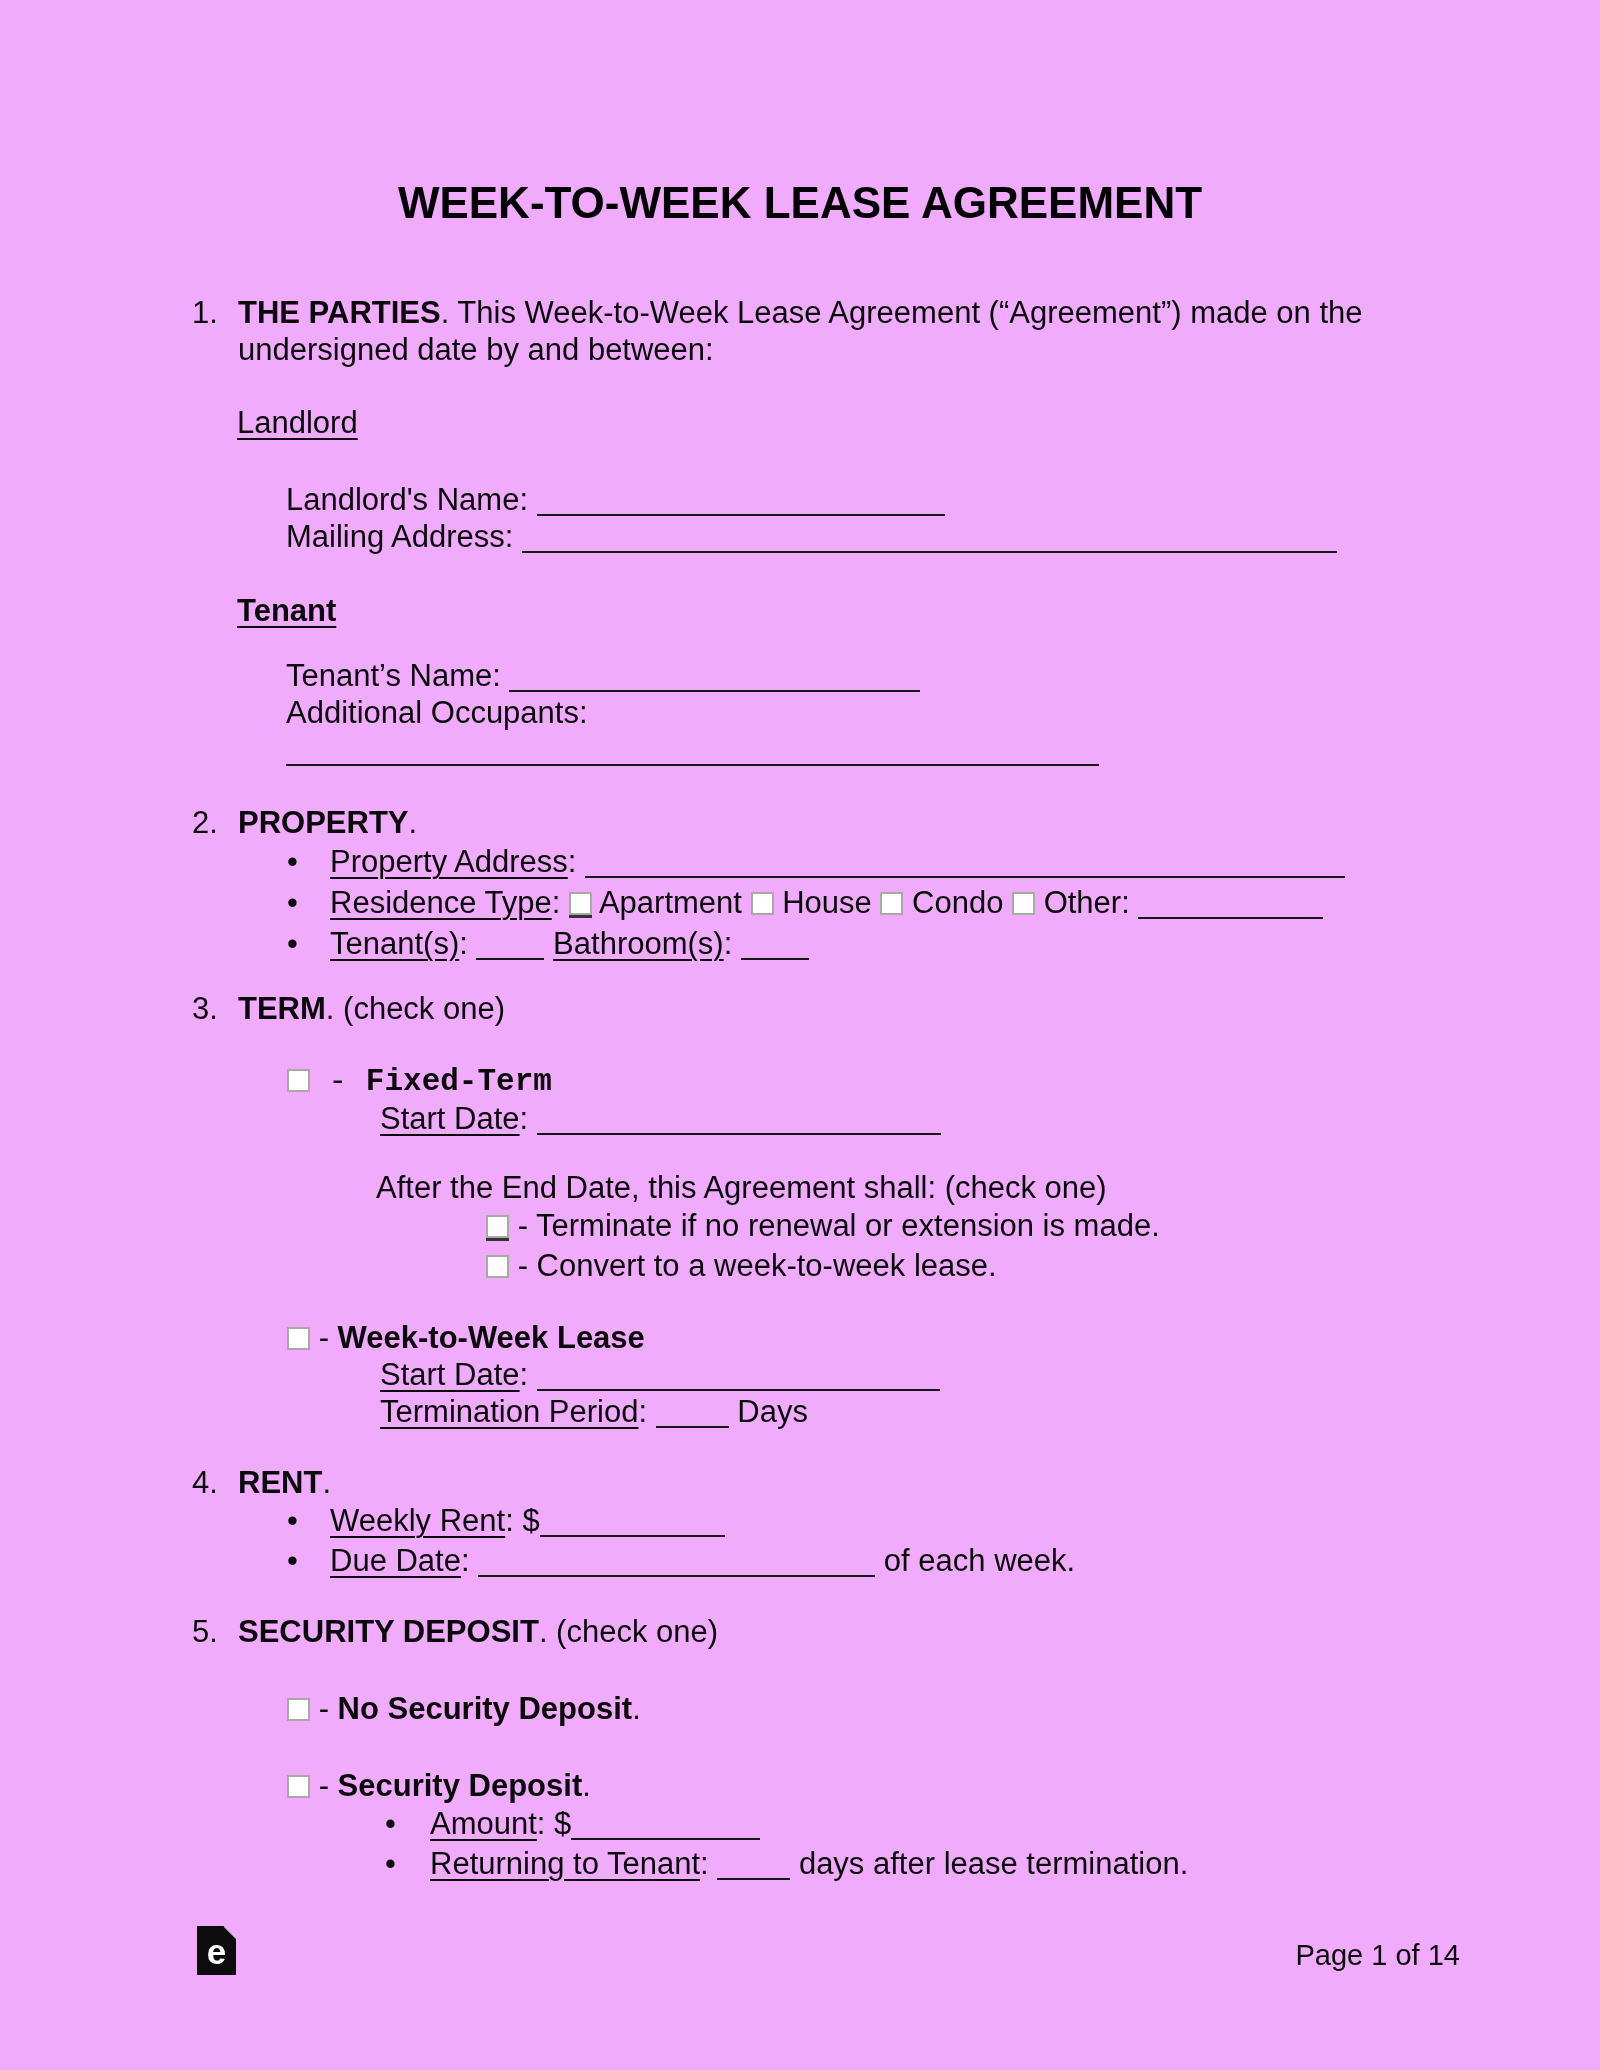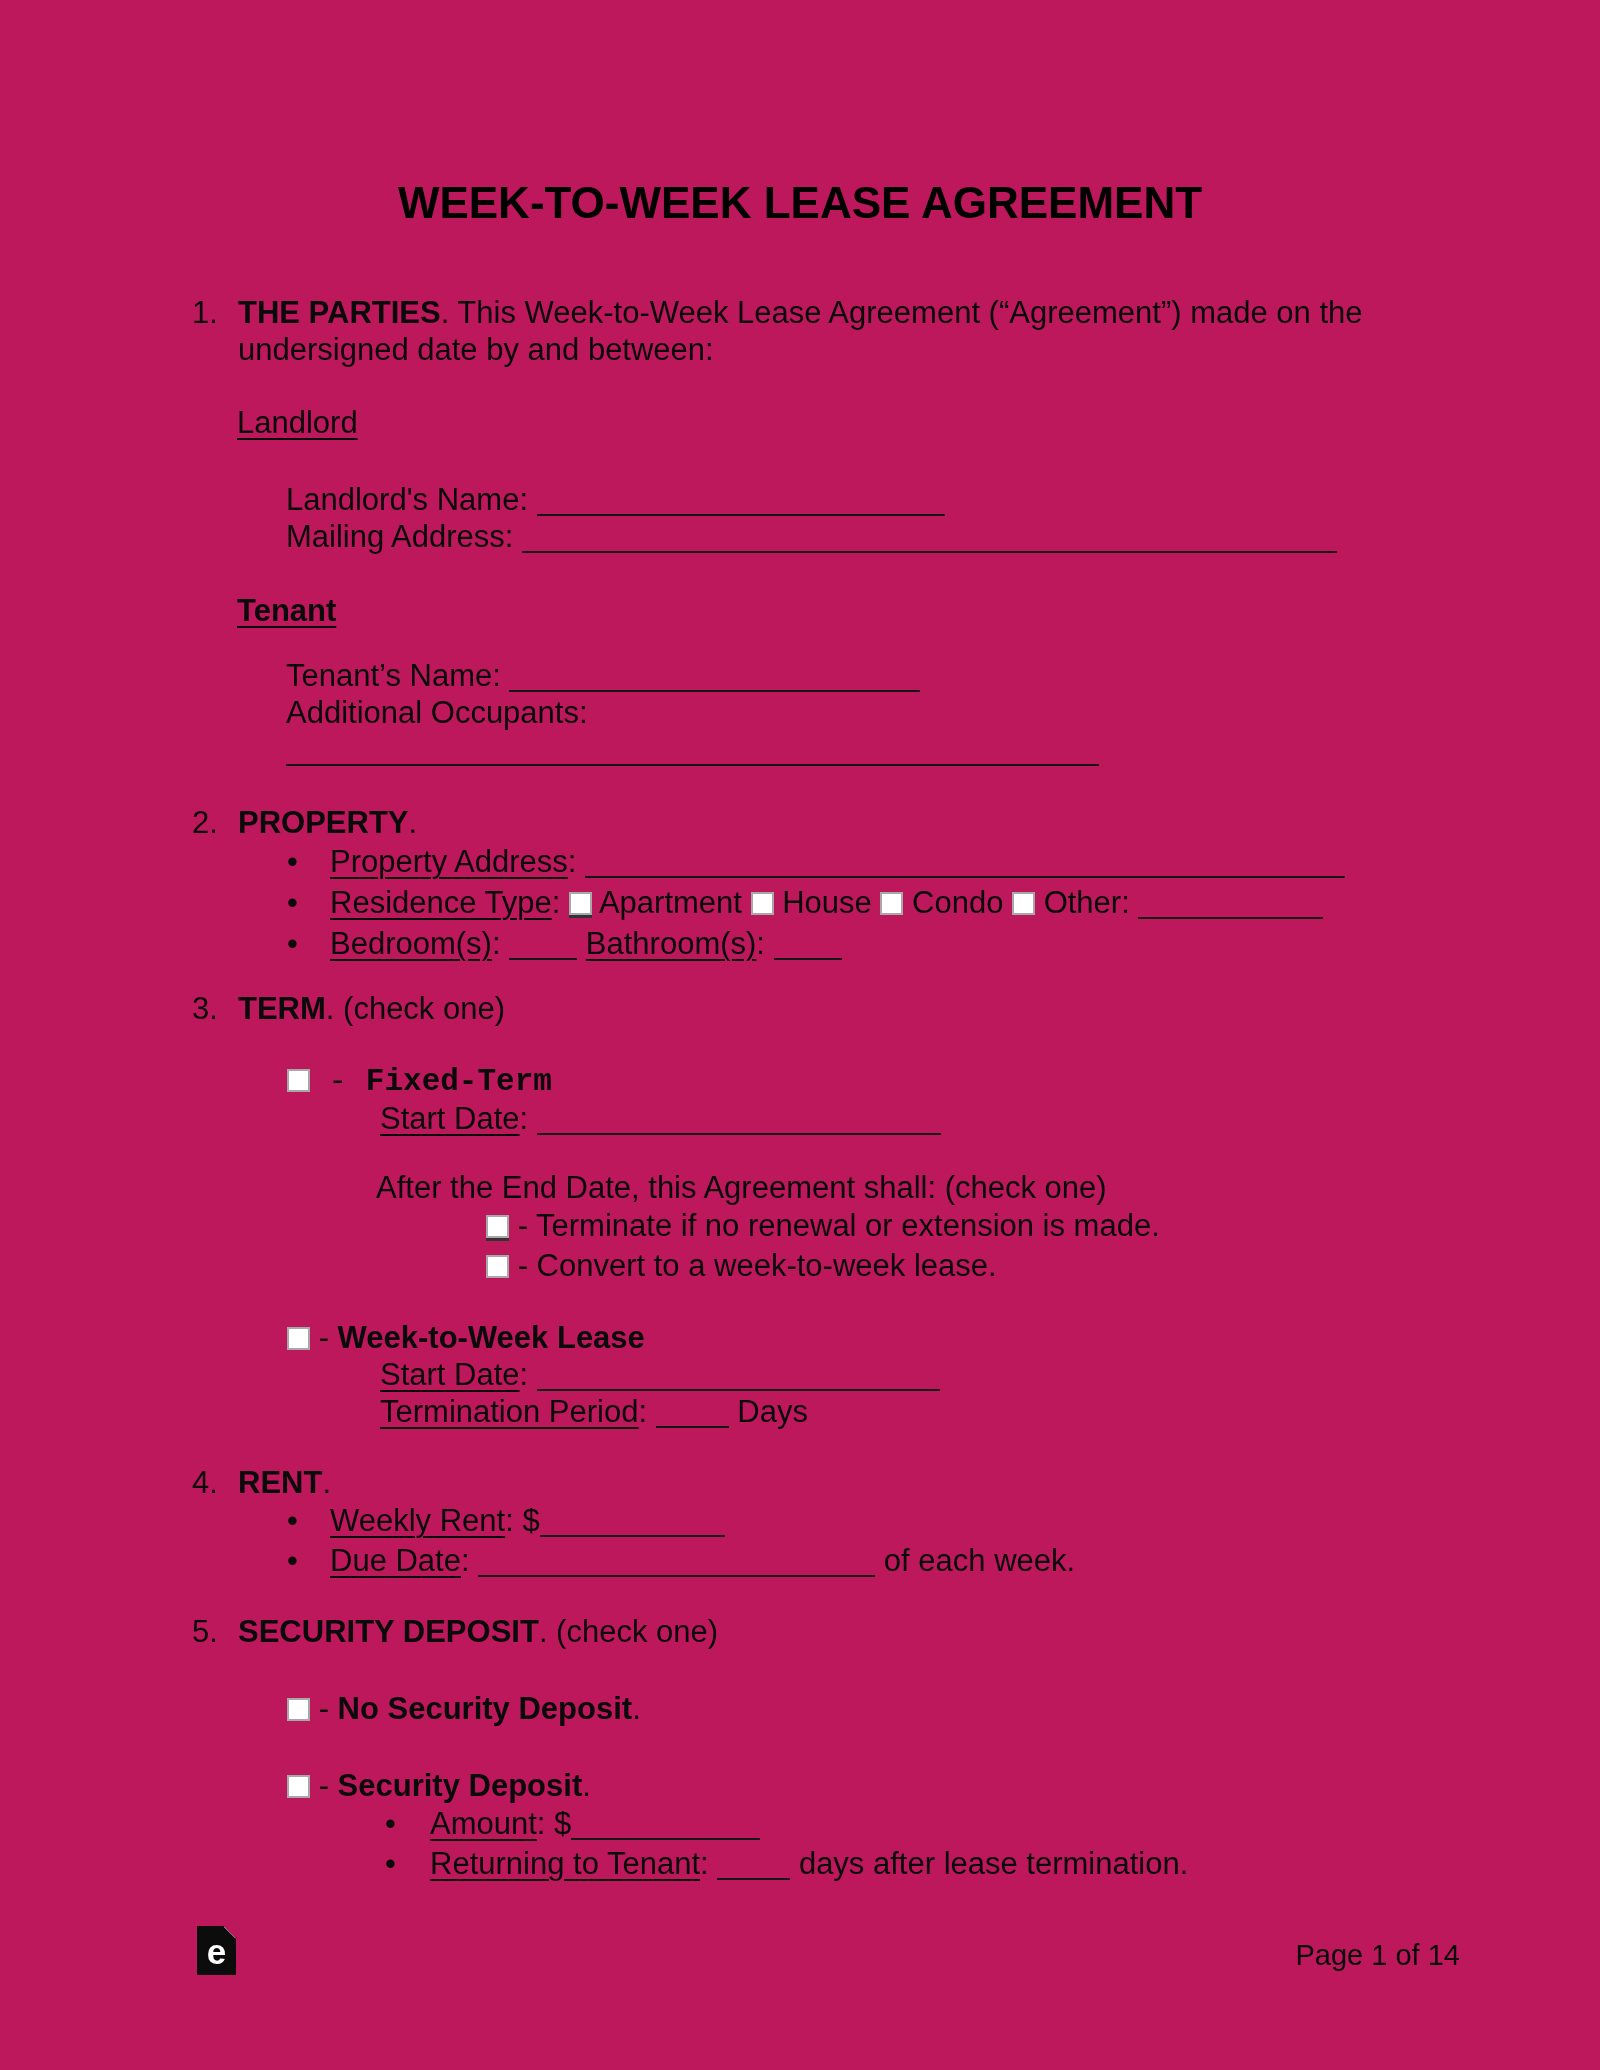--- a/index.html
+++ b/index.html
@@ -1,19 +1,19 @@
 <!DOCTYPE html>
 <html><head>
 <meta charset="utf-8">
 <style>
   html,body{margin:0;padding:0;background:#ffffff;}
   .page{
     position:relative;
     width:1600px;height:2070px;
-    background:#be185d;
+    background:#f0abfc;
     font-family:"Liberation Sans","DejaVu Sans",sans-serif;
     font-size:31px;line-height:37px;color:#0a0a0a;
     overflow:hidden;
   }
   .doc{padding:178px 192px 0 192px;}
   .title{
     margin:0;
     font-size:44px;line-height:50px;font-weight:700;
     text-align:center;color:#000;
   }
@@ -115,21 +115,21 @@
       </div>
       <div class="bitem">
         <div><span class="u">Residence Type</span><span>:</span>
           <span class="cb cb-u"></span> <span>Apartment</span>
           <span class="cb"></span> <span>House</span>
           <span class="cb"></span> <span>Condo</span>
           <span class="cb"></span> <span>Other:</span> <span class="blank" style="width:185px"></span>
         </div>
       </div>
       <div class="bitem">
-        <div><span class="u">Bedroom(s)</span><span>:</span> <span class="blank" style="width:68px"></span> <span class="u">Bathroom(s)</span><span>:</span> <span class="blank" style="width:68px"></span></div>
+        <div><span class="u">Tenant(s)</span><span>:</span> <span class="blank" style="width:68px"></span> <span class="u">Bathroom(s)</span><span>:</span> <span class="blank" style="width:68px"></span></div>
       </div>
     </div>
 
     <div class="sec mt-term">
       <span class="num">3.</span>
       <div class="sec-text"><b>TERM</b><span>. </span><span>(check one)</span></div>
     </div>
 
     <div class="cbrow mt-ft"><span class="cb"></span> <span>-</span> <b>Fixed-Term</b></div>
     <div class="sub"><span class="u">Start Date</span><span>:</span> <span class="blank" style="width:404px"></span></div>

